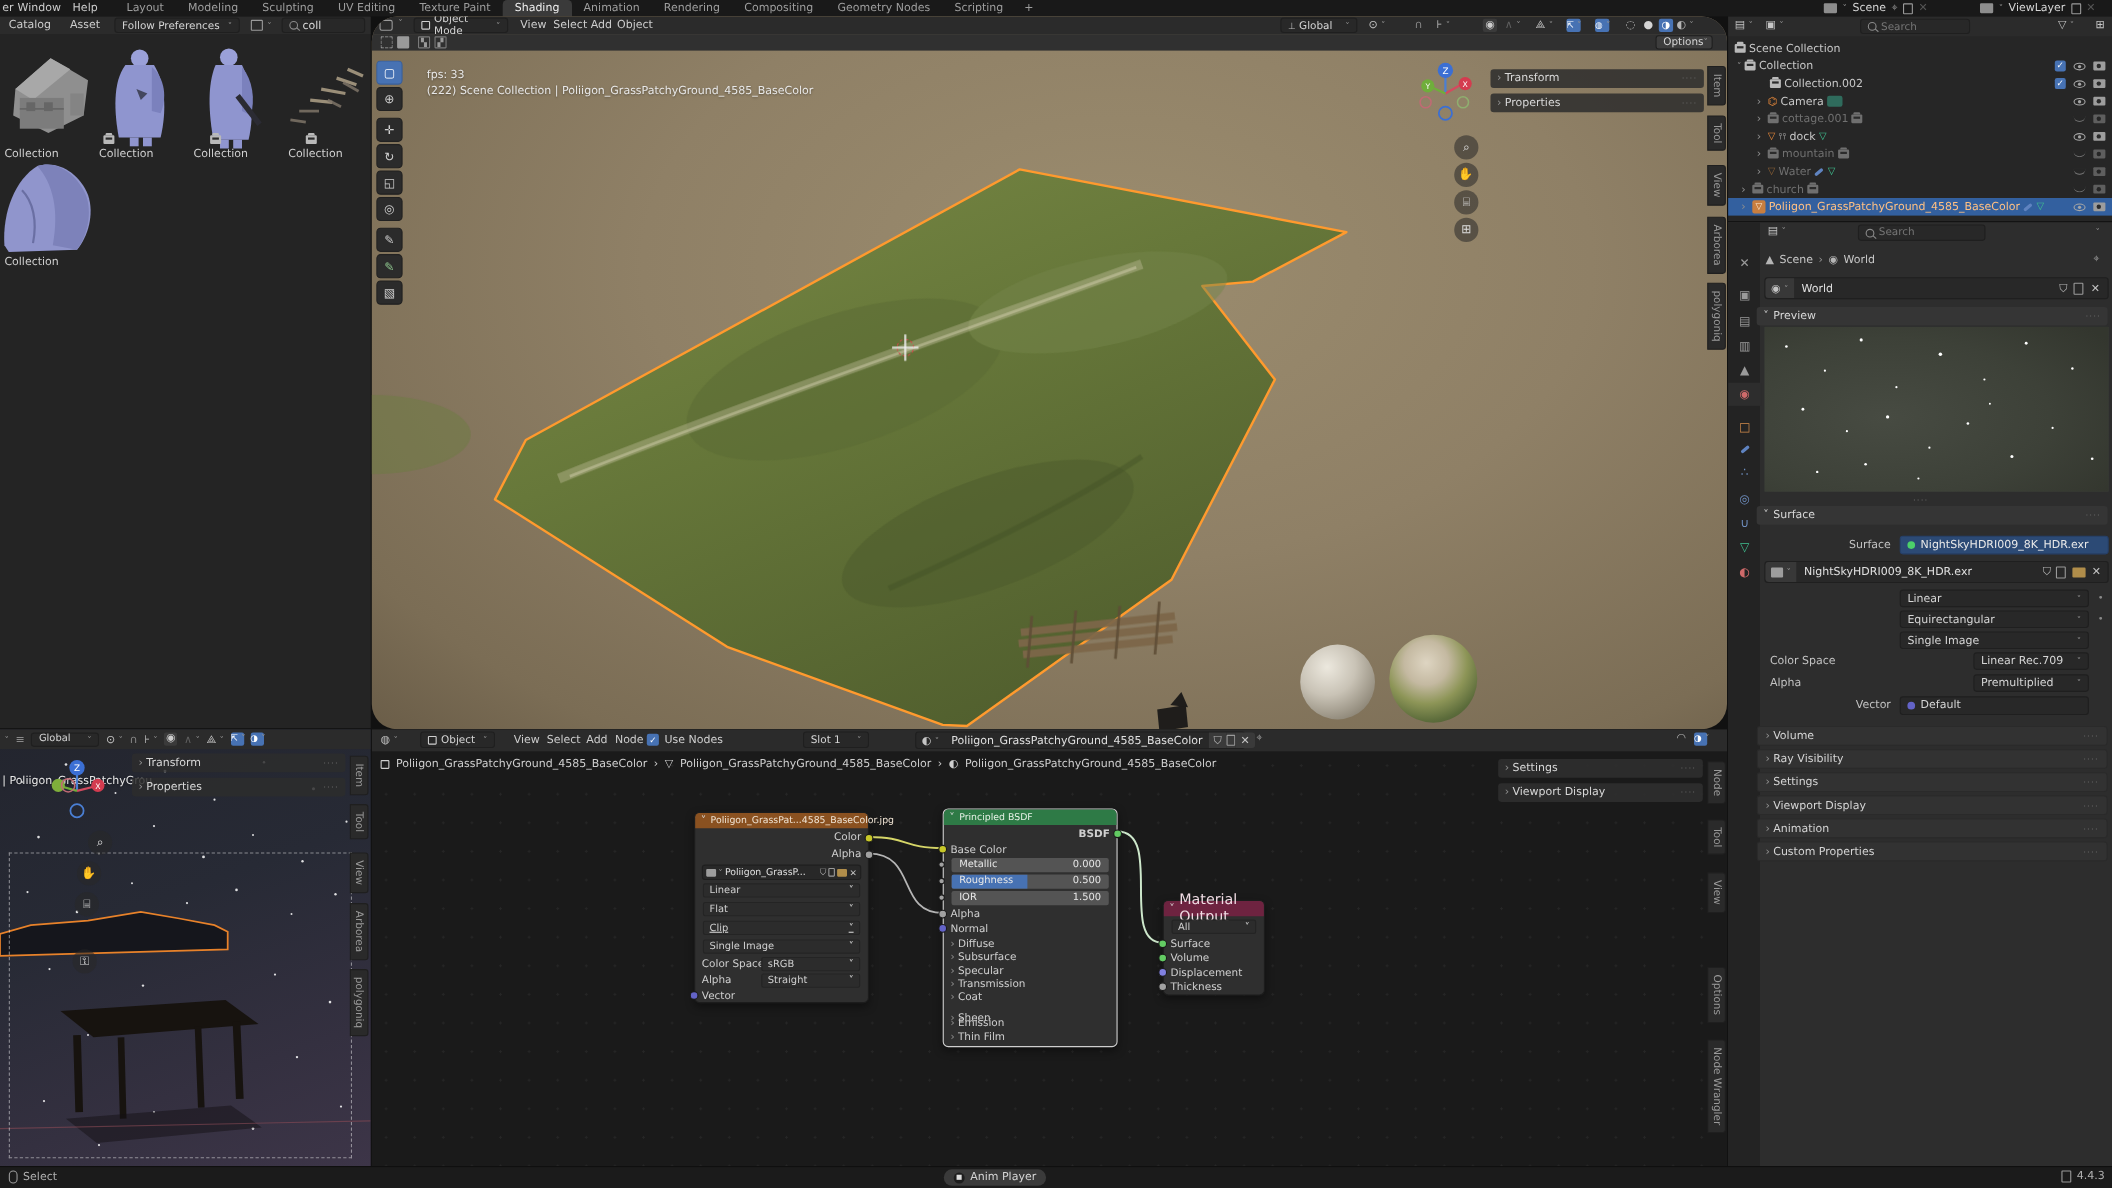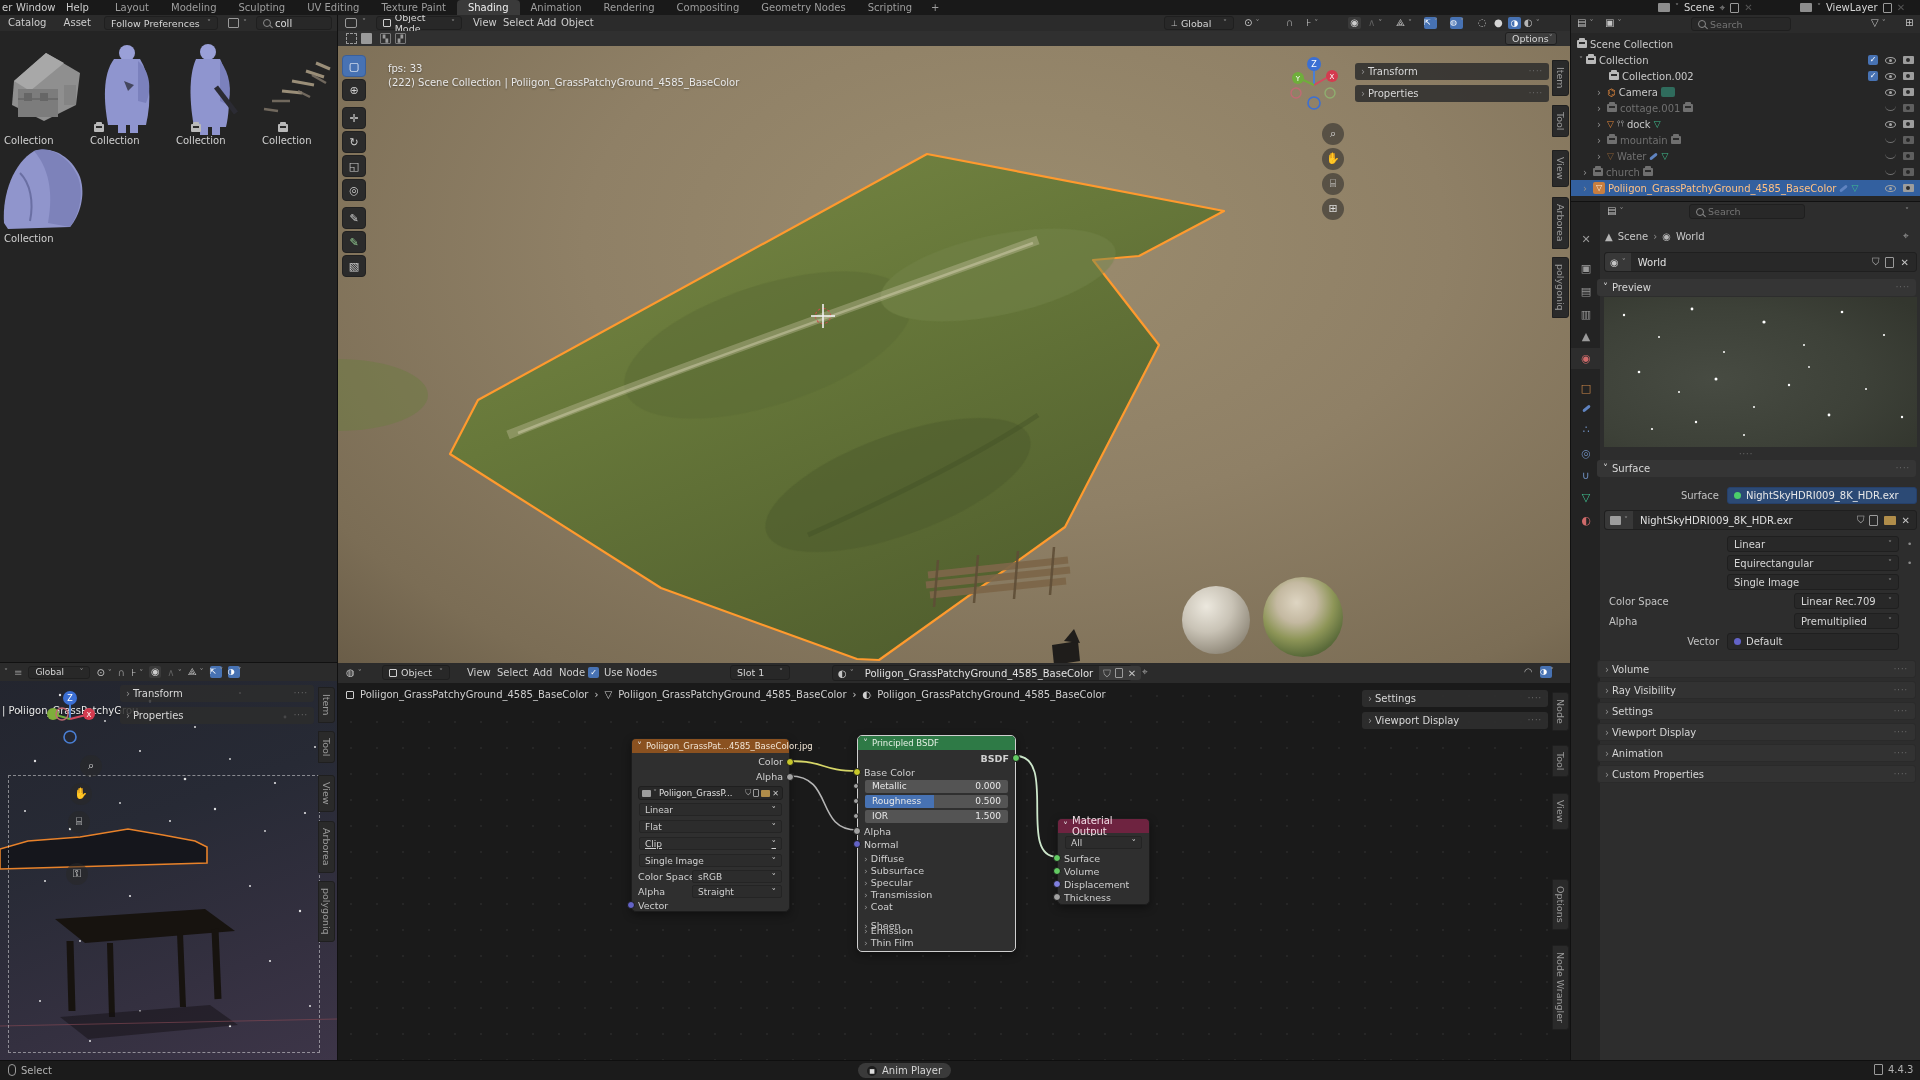--- a/index.html
+++ b/index.html
@@ -166,21 +166,21 @@
 
   
   <span class="abs" style="left:4px;top:120px;color:#d0d0d0;">Collection</span>
   <span class="abs" style="left:90px;top:120px;color:#d0d0d0;">Collection</span>
   <span class="abs" style="left:176px;top:120px;color:#d0d0d0;">Collection</span>
   <span class="abs" style="left:262px;top:120px;color:#d0d0d0;">Collection</span>
   <span class="abs" style="left:4px;top:218px;color:#d0d0d0;">Collection</span>
 </div>
 
 <div class="ed" style="left:338px;top:15px;width:1232px;height:648px;
-  background:radial-gradient(ellipse at 55% 35%, #9b8c6e 0%, #8f8066 45%, #7b6d55 85%, #6a5d48 100%);">
+  background:radial-gradient(ellipse at 55% 35%, #9b8c6e 0%, #8f8066 45%, #7b6d55 85%, #6a5d48 100%);border-radius:23px;">
 
   <div class="abs hdr" style="left:0;top:0;right:0;height:16px;">
     <span class="abs" style="left:7px;top:3px;width:12px;height:10px;border:1px solid #9a9a9a;border-radius:2px;"></span>
     <span class="abs cv chev" style="left:21px;top:1px;"></span>
     <span class="abs dd" style="left:38px;top:1px;width:86px;height:14px;">
       <span style="display:flex;align-items:center;gap:4px;">
           <span style="width:8px;height:8px;border:1.4px solid #cfcfcf;border-radius:1px;display:inline-block;"></span>
       <span style="font-size:9.5px;">Object Mode</span>
         </span>
         <span class="cv">˅</span>
@@ -843,21 +843,21 @@
       <span class="sock" style="left:-5px;top:47px;background:#a1a1a1;width:6px;height:6px;"></span>
       <span class="sock" style="left:-5px;top:62px;background:#a1a1a1;width:6px;height:6px;"></span>
       <span class="sock" style="left:-5px;top:77px;background:#a1a1a1;width:6px;height:6px;"></span>
       <span class="sock" style="left:-5px;top:91px;background:#a1a1a1;"></span>
       <span class="sock" style="left:-5px;top:104px;background:#6363c7;"></span>
     </div>
 
     <div class="abs" style="left:719px;top:135px;width:93px;height:87px;background:rgba(48,48,48,.96);border:1px solid #1c1c1c;border-radius:5px;box-shadow:0 3px 8px rgba(0,0,0,.4);">
       <div style="height:14px;background:#6e2340;border-radius:4px 4px 0 0;display:flex;align-items:center;padding:0 5px;gap:4px;">
         <span class="cv" style="color:#ddd;">˅</span>
-        <span style="font-size:10px;color:#f0dce4;">Material Output</span>
+        <span style="font-size:13px;color:#f0dce4;">Material Output</span>
       </div>
       <div class="ndd" style="top:17px;">
           <span>All</span>
           <span class="cv">˅</span>
         </div>
       <div class="nrow" style="top:33px;">Surface</div>
       <div class="nrow" style="top:46px;">Volume</div>
       <div class="nrow" style="top:59px;">Displacement</div>
       <div class="nrow" style="top:72px;">Thickness</div>
       <span class="sock" style="left:-5px;top:35px;background:#63cb63;"></span>

